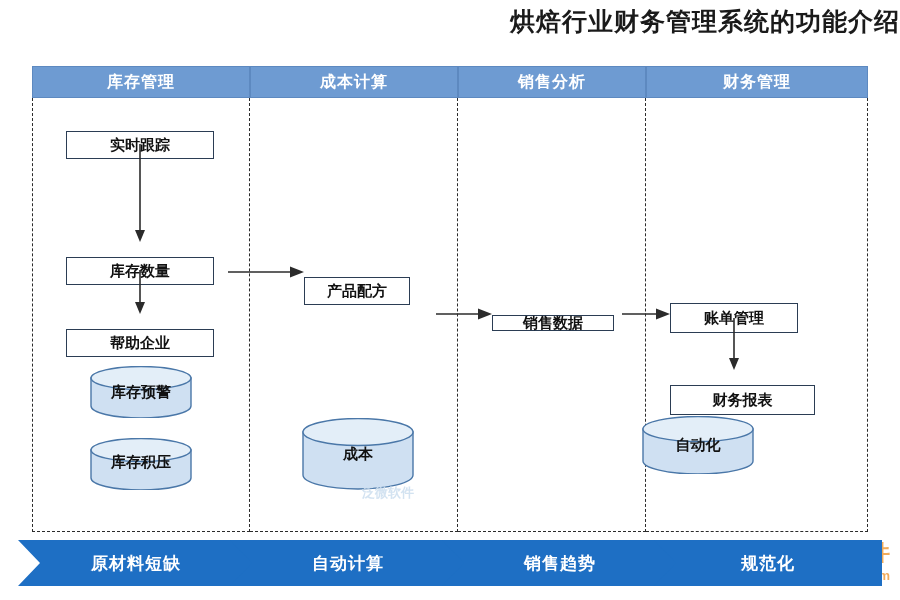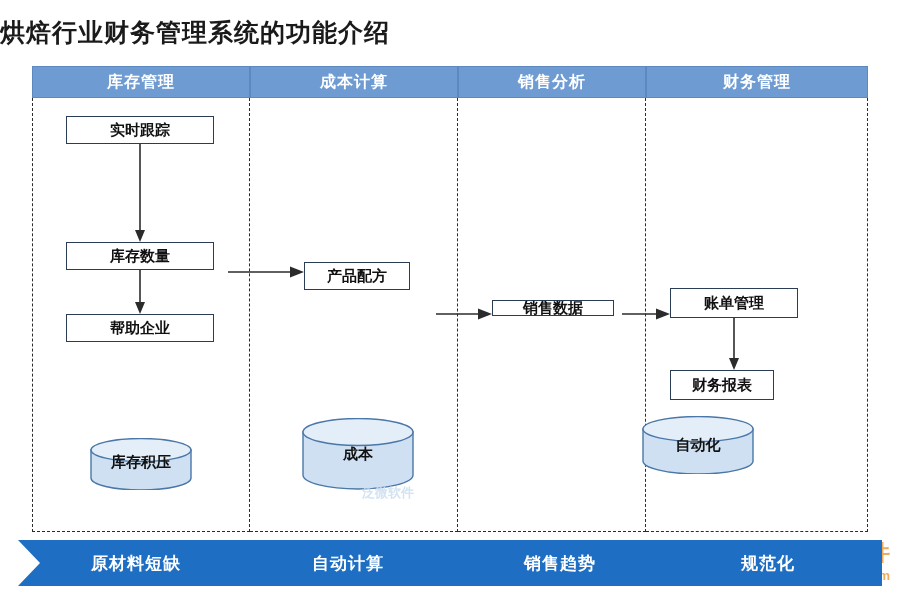--- a/index.html
+++ b/index.html
@@ -8,25 +8,25 @@
   }
   body {
     width: 900px;
     height: 600px;
     background: #ffffff;
     font-family: "Liberation Sans", sans-serif;
     overflow: hidden;
     position: relative;
   }
   #page-title {
-    text-align: left;
+    text-align: right;
     font-size: 25px;
     font-weight: bold;
     color: #1a1a1a;
-    padding-top: 16px;
+    padding-top: 5px;
     letter-spacing: 1px;
   }
   
   #diagram {
     position: absolute;
     left: 32px;
     top: 66px;
     width: 836px;
     height: 466px;
   }
@@ -58,20 +58,21 @@
     position: absolute;
     background: #ffffff;
     border: 1px solid #2b3d54;
     color: #111111;
     font-size: 15px;
     font-weight: bold;
     display: flex;
     align-items: center;
     justify-content: center;
     box-sizing: border-box;
+    margin-top: 15px;
   }
   .cyl {
     position: absolute;
   }
   .cyl .cyl-label {
     position: absolute;
     left: 0;
     right: 0;
     top: 0;
     bottom: 0;
@@ -172,20 +173,27 @@
 
   <svg class="arrow-svg" style="left:100px; top:204px;" width="20" height="44" viewBox="0 0 20 44">
     <line x1="8" y1="0" x2="8" y2="34" stroke="#2b2b2b" stroke-width="1.6"></line>
     <polygon points="8,44 3,32 13,32" fill="#2b2b2b"></polygon>
   </svg>
 
   <div class="box" style="left:34px; top:248px; width:148px; height:28px;">
     <span>帮助企业</span>
   </div>
 
+  <div class="cyl" style="left:58px; top:300px; width:102px; height:52px;">
+    <svg width="102" height="52" viewBox="0 0 102 52">
+      <path d="M1,12 L1,40 A50,12 0 0 0 101,40 L101,12 Z" fill="#cfe0f2" stroke="#4a77a8" stroke-width="1.4"></path>
+      <ellipse cx="51" cy="12" rx="50" ry="11.5" fill="#e3eef8" stroke="#4a77a8" stroke-width="1.4"></ellipse>
+    </svg>
+    <div class="cyl-label">库存预警</div>
+  </div>
 
   <div class="cyl" style="left:58px; top:372px; width:102px; height:48px;">
     <svg width="102" height="52" viewBox="0 0 102 52">
       <path d="M1,12 L1,40 A50,12 0 0 0 101,40 L101,12 Z" fill="#cfe0f2" stroke="#4a77a8" stroke-width="1.4"></path>
       <ellipse cx="51" cy="12" rx="50" ry="11.5" fill="#e3eef8" stroke="#4a77a8" stroke-width="1.4"></ellipse>
     </svg>
     <div class="cyl-label">库存积压</div>
   </div>
 
   <svg class="arrow-svg" style="left:196px; top:196px;" width="76" height="20" viewBox="0 0 76 20">
@@ -222,21 +230,21 @@
 
   <div class="box" style="left:638px; top:222px; width:128px; height:30px;">
     <span>账单管理</span>
   </div>
 
   <svg class="arrow-svg" style="left:694px; top:252px;" width="20" height="52" viewBox="0 0 20 52">
     <line x1="8" y1="0" x2="8" y2="42" stroke="#2b2b2b" stroke-width="1.6"></line>
     <polygon points="8,52 3,40 13,40" fill="#2b2b2b"></polygon>
   </svg>
 
-  <div class="box" style="left:638px; top:304px; width:104px; height:30px;">
+  <div class="box" style="left:638px; top:304px; width:145px; height:30px;">
     <span>财务报表</span>
   </div>
 
   <div class="cyl" style="left:610px; top:350px; width:112px; height:58px;">
     <svg width="112" height="58" viewBox="0 0 112 58">
       <path d="M1,13 L1,45 A55,13 0 0 0 111,45 L111,13 Z" fill="#cfe0f2" stroke="#4a77a8" stroke-width="1.4"></path>
       <ellipse cx="56" cy="13" rx="55" ry="12.5" fill="#e3eef8" stroke="#4a77a8" stroke-width="1.4"></ellipse>
     </svg>
     <div class="cyl-label">自动化</div>
   </div>

